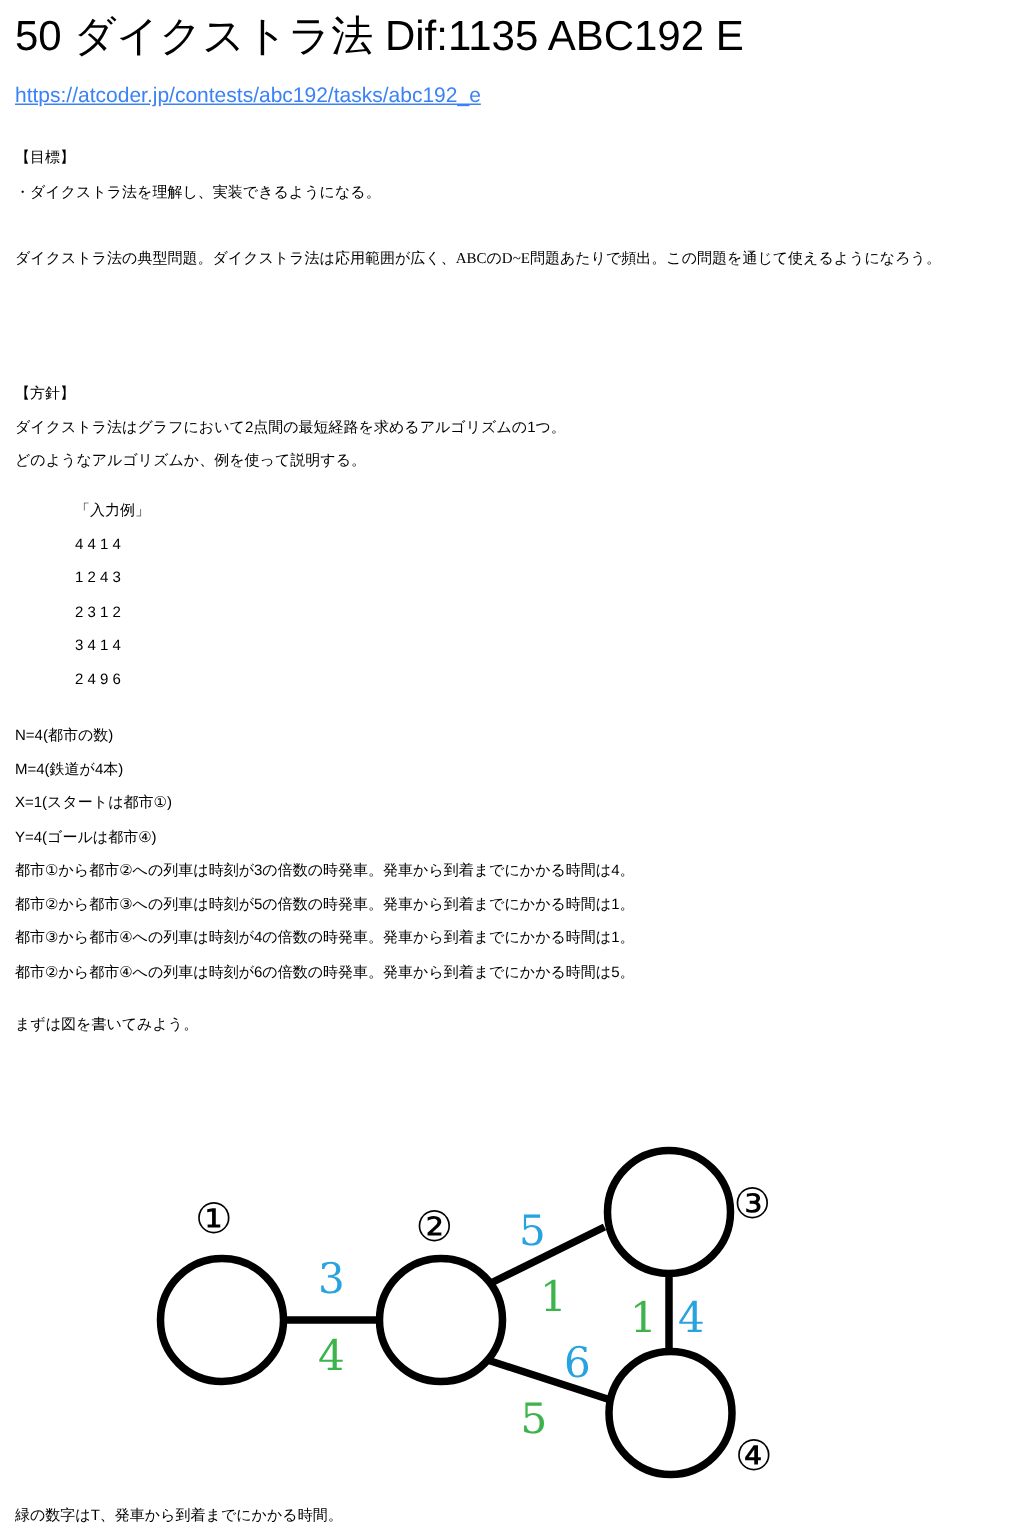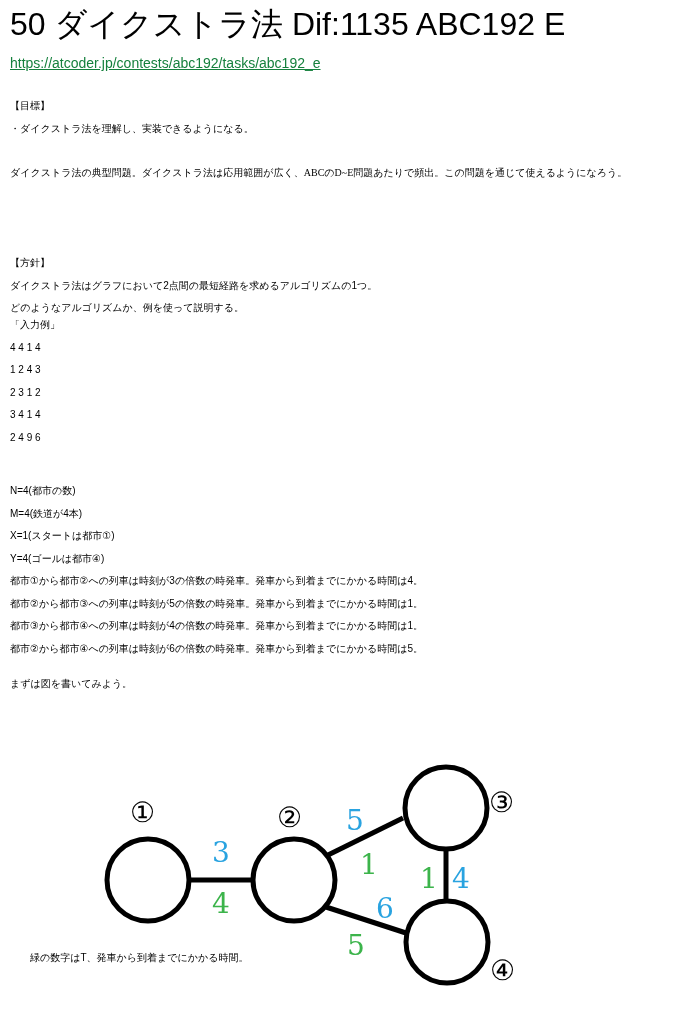--- a/index.html
+++ b/index.html
@@ -1,19 +1,19 @@
 <!DOCTYPE html>
 <html><head>
 <meta charset="utf-8">
 <style>
   html, body { margin: 0; padding: 0; background: #ffffff; }
   body { width: 679px; height: 1024px; position: relative; overflow: hidden;
          font-family: "Liberation Sans", "DejaVu Sans", sans-serif; color: #000; }
-  .title { position: absolute; left: 10px; top: 4px; font-size: 32px; line-height: 40px; margin: 0; font-weight: normal; }
-  .link { position: absolute; left: 10px; top: 55px; font-size: 14px; color: #15803d; text-decoration: underline; }
+  .title { position: absolute; left: 10px; top: 4px; font-size: 28px; line-height: 40px; margin: 0; font-weight: normal; }
+  .link { position: absolute; left: 10px; top: 55px; font-size: 14px; color: #3b82f6; text-decoration: underline; }
   .block { position: absolute; left: 10px; font-size: 10px; line-height: 22.5px; }
   .line { white-space: nowrap; height: 22.5px; }
   .wrap { white-space: normal; width: 660px; font-family: Liberation Serif, serif; }
   svg { position: absolute; left: 0; top: 0; }
   .node-label { font-family: "DejaVu Serif", "Liberation Serif", serif; font-size: 28px; }
   .edge-label { font-family: "DejaVu Serif", "Liberation Serif", serif; font-size: 28px; }
 </style>
 </head>
 <body>
 
@@ -28,21 +28,21 @@
 <div class="block" style="top:162px;">
   <div class="wrap">ダイクストラ法の典型問題。ダイクストラ法は応用範囲が広く、ABCのD~E問題あたりで頻出。この問題を通じて使えるようになろう。</div>
 </div>
 
 <div class="block" style="top:252px;">
   <div class="line">【方針】</div>
   <div class="line">ダイクストラ法はグラフにおいて2点間の最短経路を求めるアルゴリズムの1つ。</div>
   <div class="line">どのようなアルゴリズムか、例を使って説明する。</div>
 </div>
 
-<div class="block" style="top:314px;">
+<div class="block" style="top:330px;margin-left:40px;">
   <div class="line">「入力例」</div>
   <div class="line">4 4 1 4</div>
   <div class="line">1 2 4 3</div>
   <div class="line">2 3 1 2</div>
   <div class="line">3 4 1 4</div>
   <div class="line">2 4 9 6</div>
 </div>
 
 <div class="block" style="top:480px;">
   <div class="line">N=4(都市の数)</div>
@@ -79,15 +79,15 @@
   <text class="edge-label" x="212" y="862" fill="#29a3e0">3</text>
   <text class="edge-label" x="212" y="913" fill="#3cb44b">4</text>
   <text class="edge-label" x="346" y="830" fill="#29a3e0">5</text>
   <text class="edge-label" x="360" y="874" fill="#3cb44b">1</text>
   <text class="edge-label" x="420" y="888" fill="#3cb44b">1</text>
   <text class="edge-label" x="452" y="888" fill="#29a3e0">4</text>
   <text class="edge-label" x="376" y="918" fill="#29a3e0">6</text>
   <text class="edge-label" x="347" y="955" fill="#3cb44b">5</text>
 </svg>
 
-<div class="block" style="top:947px;margin-left:20px;">
+<div class="block" style="top:1000px;">
   <div class="line">緑の数字はT、発車から到着までにかかる時間。</div>
 </div>
 
 </body></html>

